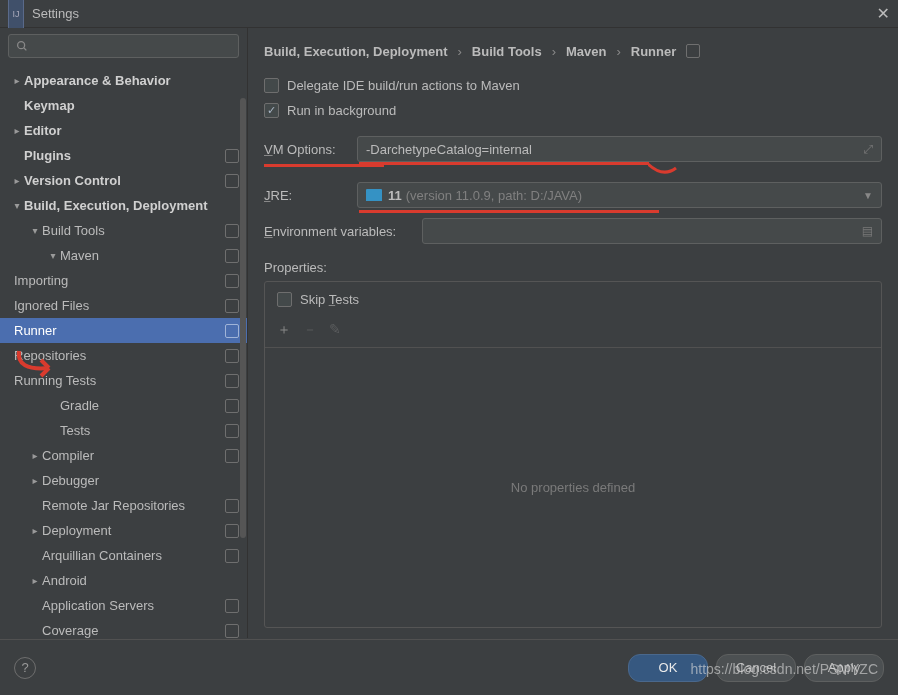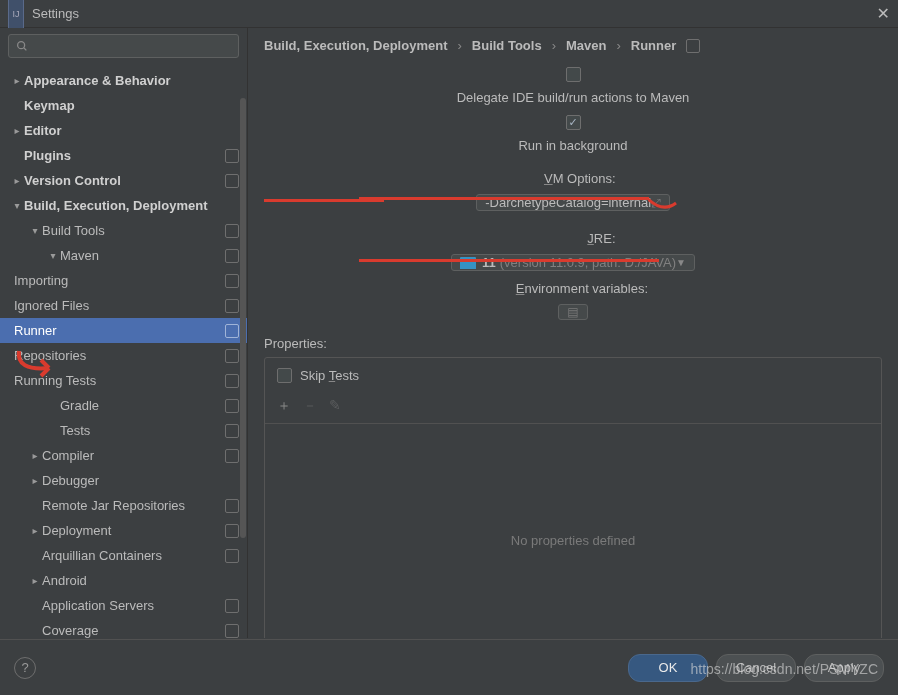--- a/index.html
+++ b/index.html
@@ -118,36 +118,35 @@
 .breadcrumb .badge {
   width: 14px; height: 14px;
   border: 1px solid #6f6f6f;
   border-radius: 2px;
 }
 .form-row {
   display: flex;
   align-items: center;
   margin-top: 14px;
   gap: 8px;
-  flex-direction: column;
 }
 .checkbox {
   width: 15px; height: 15px;
   border: 1px solid #6e6e6e;
   background: #43494a;
   border-radius: 2px;
   display: flex; align-items: center; justify-content: center;
 }
 .checkbox.checked::after {
   content: "✓";
   color: #a9b7c6;
   font-size: 11px;
 }
 .underline { text-decoration: underline; text-decoration-color: #888; }
-.field-label { width: 85px; color: #bbbbbb; text-align: right; }
+.field-label { width: 85px; color: #bbbbbb; }
 .text-input, .dropdown {
   flex: 1;
   height: 26px;
   background: #45494a;
   border: 1px solid #5e6060;
   border-radius: 3px;
   display: flex;
   align-items: center;
   padding: 0 8px;
   color: #bbbbbb;

